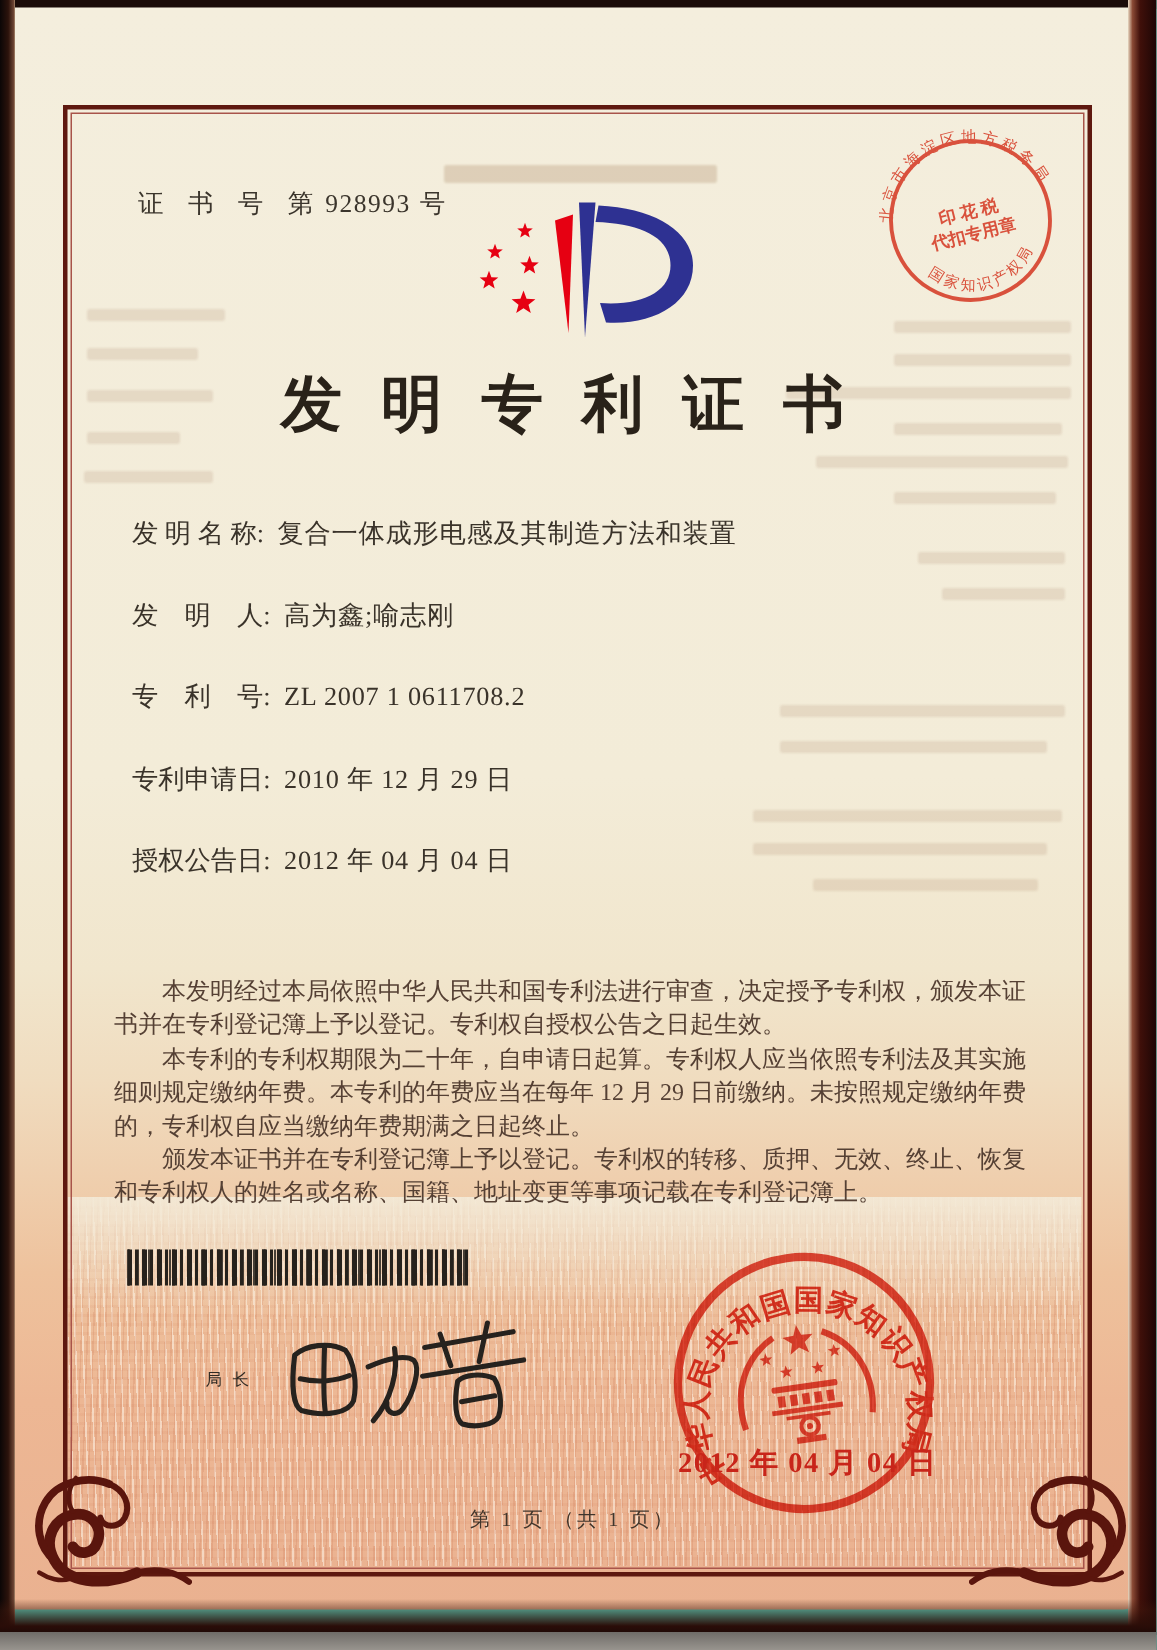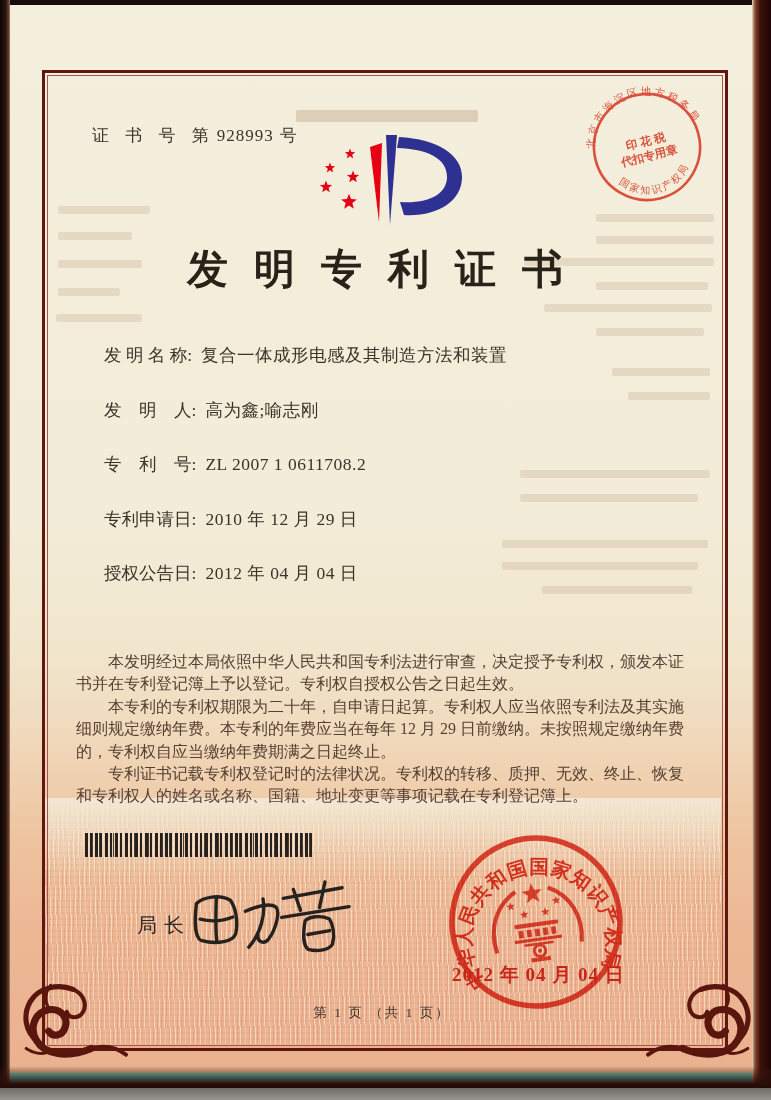--- a/index.html
+++ b/index.html
@@ -28,33 +28,33 @@
       repeating-linear-gradient(88deg,rgba(255,250,240,.5) 0 1px,rgba(0,0,0,0) 1px 5px),
       repeating-linear-gradient(180deg,rgba(205,120,85,.10) 0 2px,rgba(0,0,0,0) 2px 6px);}
   
   .cert-no{position:absolute;left:92px;top:124px;z-index:3;font-size:17px;color:#3b352c;}
   .cert-no .lbl{letter-spacing:6px;}
   .cert-no .num{letter-spacing:1px;margin-left:2px;}
   .cert-no .suf{margin-left:6px;}
   .logo{position:absolute;left:300px;top:132px;width:180px;height:96px;z-index:3;}
   .title{position:absolute;left:42px;top:242px;width:680px;z-index:3;text-align:center;
          font-size:41px;font-weight:bold;color:#292219;letter-spacing:26px;padding-left:12px;box-sizing:border-box;}
-  .fields{position:absolute;left:104px;top:343px;width:590px;z-index:3;color:#3a332a;}
+  .fields{position:absolute;left:88px;top:343px;width:590px;z-index:3;color:#3a332a;}
   .frow{height:54.6px;font-size:17.5px;white-space:pre;}
   .frow .flabel{display:inline-block;}
   .frow .fvalue{margin-left:9px;letter-spacing:.5px;}
   .body-text{position:absolute;left:76px;top:651px;width:608px;z-index:3;
              font-size:16px;line-height:22.4px;color:#554034;}
   .body-text p{margin:0;text-indent:2em;}
   .barcode{position:absolute;left:85px;top:833px;width:228px;height:24px;z-index:3;
     background:
       repeating-linear-gradient(90deg,#26211c 0 2px,rgba(0,0,0,0) 2px 5px),
       repeating-linear-gradient(90deg,#26211c 0 3px,rgba(0,0,0,0) 3px 10px),
       repeating-linear-gradient(90deg,rgba(40,34,28,.85) 0 1px,rgba(0,0,0,0) 1px 7px);}
-  .director{position:absolute;left:137px;top:912px;z-index:4;font-size:20px;color:#2f2a24;letter-spacing:7px;}
+  .director{position:absolute;left:137px;top:912px;z-index:4;font-size:11px;color:#2f2a24;letter-spacing:7px;}
   .sig{position:absolute;left:182px;top:862px;width:180px;height:102px;z-index:4;transform:rotate(-2deg);}
   .sr{position:absolute;width:1px;height:1px;overflow:hidden;clip-path:inset(50%);}
   .seal{position:absolute;left:446px;top:832px;width:180px;height:180px;z-index:4;
         mix-blend-mode:multiply;opacity:.95;}
   .seal-date{position:absolute;left:452px;top:962px;z-index:6;font-size:19px;font-weight:bold;
              color:#c8251a;letter-spacing:1px;white-space:pre;}
   .tax-stamp{position:absolute;left:586px;top:86px;width:122px;height:122px;z-index:4;
              mix-blend-mode:multiply;opacity:.88;}
   .footer{position:absolute;left:42px;top:1004px;width:680px;z-index:3;text-align:center;
           font-size:13.5px;color:#40352b;letter-spacing:2px;}
@@ -122,21 +122,21 @@
     <div class="frow"><span class="flabel">发 明 名 称:</span><span class="fvalue">复合一体成形电感及其制造方法和装置</span></div>
     <div class="frow"><span class="flabel">发　明　人:</span><span class="fvalue">高为鑫;喻志刚</span></div>
     <div class="frow"><span class="flabel">专　利　号:</span><span class="fvalue">ZL 2007 1 0611708.2</span></div>
     <div class="frow"><span class="flabel">专利申请日:</span><span class="fvalue">2010 年 12 月 29 日</span></div>
     <div class="frow"><span class="flabel">授权公告日:</span><span class="fvalue">2012 年 04 月 04 日</span></div>
   </div>
 
   <div class="body-text">
     <p>本发明经过本局依照中华人民共和国专利法进行审查，决定授予专利权，颁发本证书并在专利登记簿上予以登记。专利权自授权公告之日起生效。</p>
     <p>本专利的专利权期限为二十年，自申请日起算。专利权人应当依照专利法及其实施细则规定缴纳年费。本专利的年费应当在每年 12 月 29 日前缴纳。未按照规定缴纳年费的，专利权自应当缴纳年费期满之日起终止。</p>
-    <p>专利证书记载专利权登记时的法律状况。专利权的转移、质押、无效、终止、恢复和专利权人的姓名或名称、国籍、地址变更等事项记载在专利登记簿上。</p>
+    <p>颁发本证书并在专利登记簿上予以登记。专利权的转移、质押、无效、终止、恢复和专利权人的姓名或名称、国籍、地址变更等事项记载在专利登记簿上。</p>
   </div>
 
   <div class="barcode"></div>
 
   <div class="director">局长</div>
   <svg class="sig" viewBox="0 0 170 95">
     <g fill="none" stroke="#26221e" stroke-width="3.2" stroke-linecap="round" stroke-linejoin="round">
       <path d="M14 36 C 11 55 12 68 17 71 C 33 76 47 73 50 66 C 53 55 51 41 46 34 C 36 28 21 30 14 36 Z"></path>
       <path d="M17 51 C 28 54 40 53 48 50"></path>
       <path d="M33 31 C 32 45 31 62 32 72"></path>

